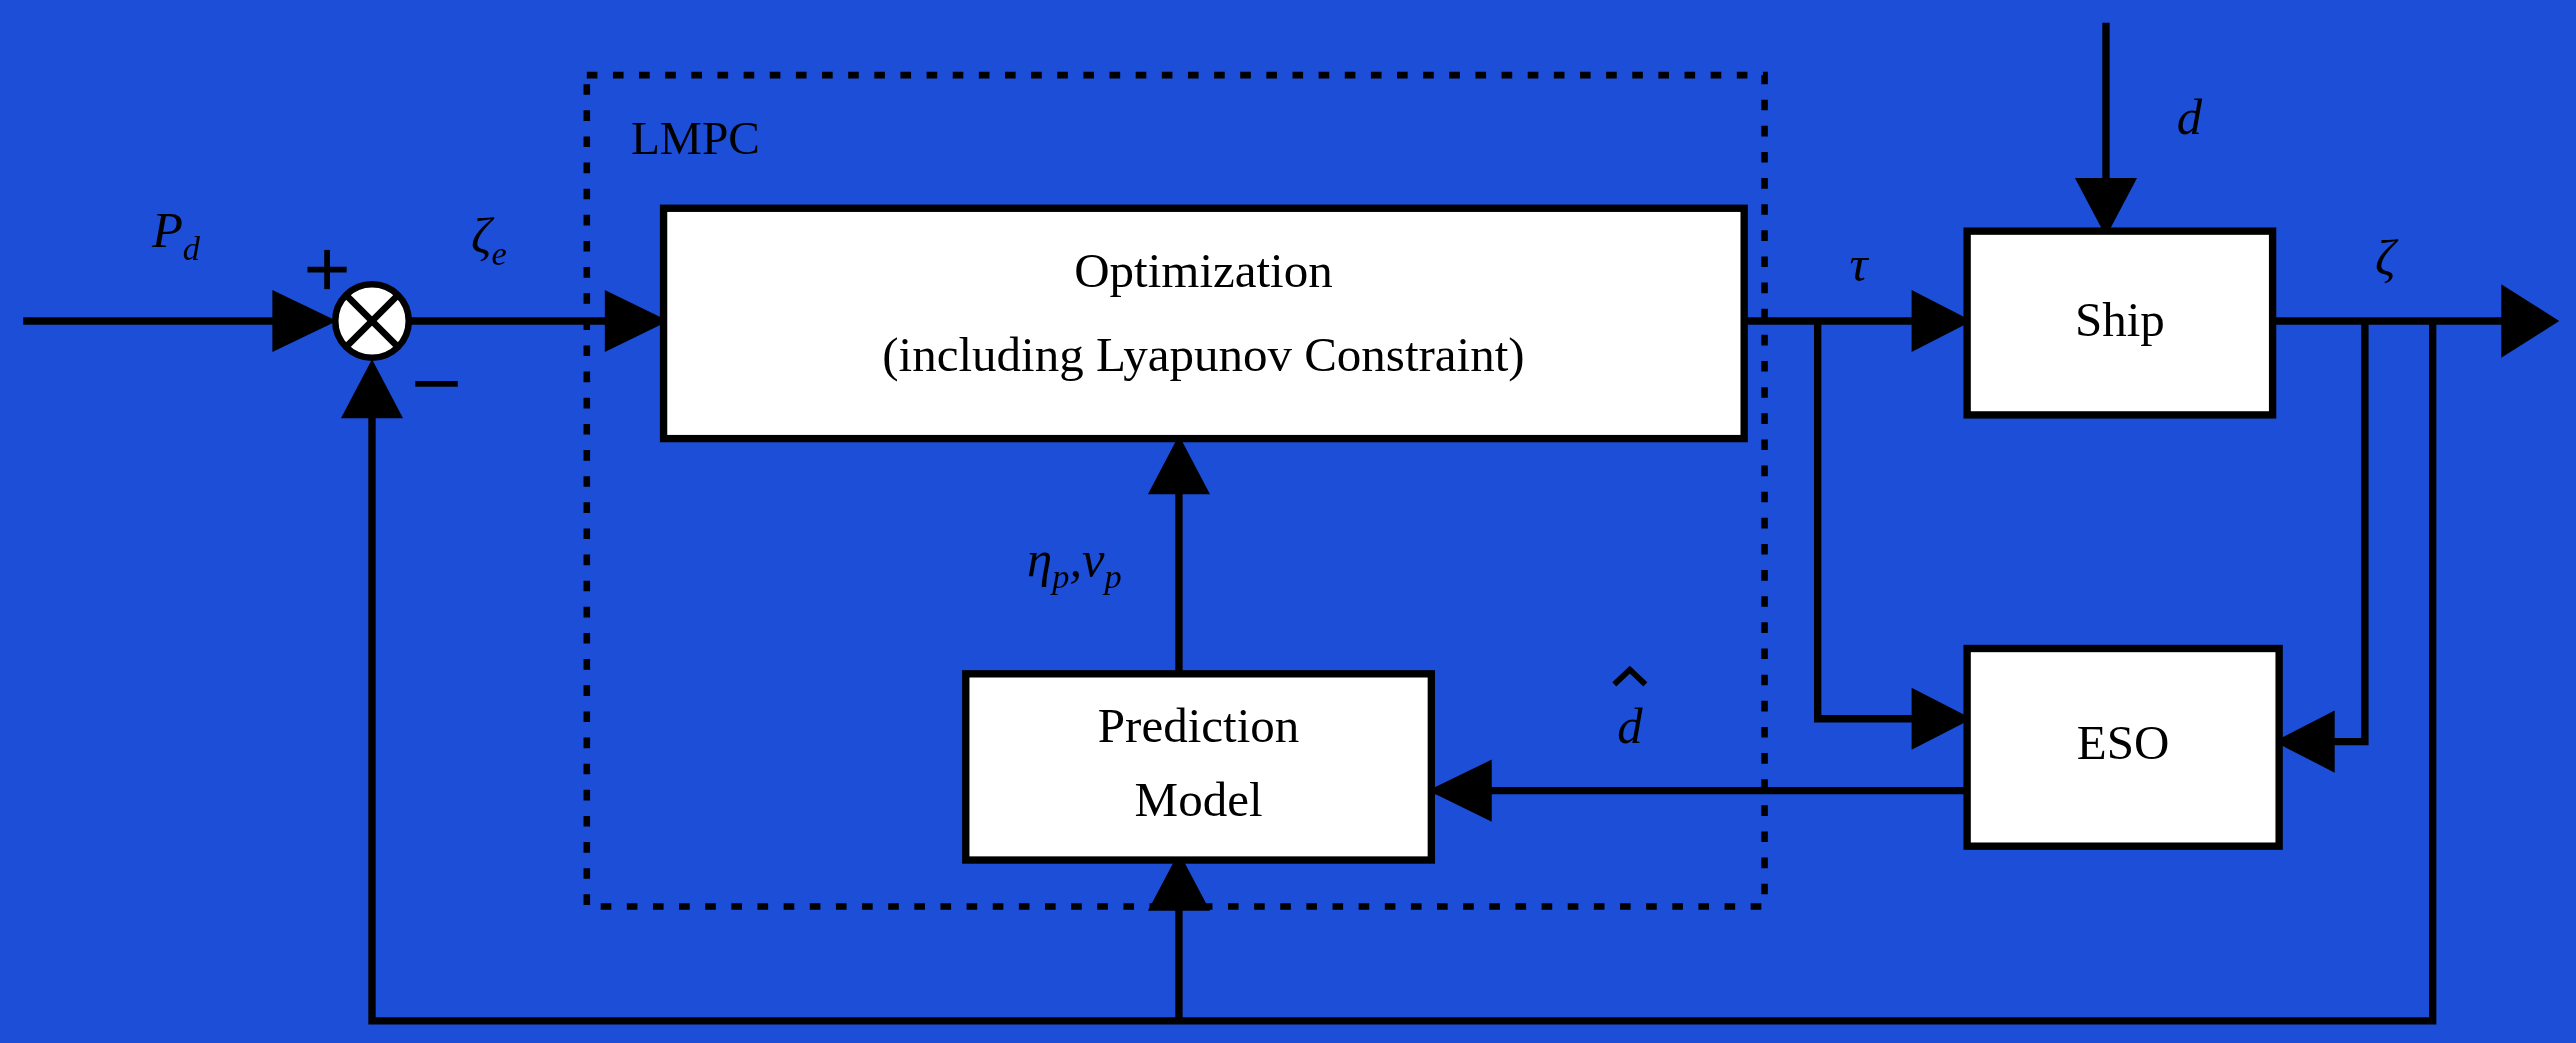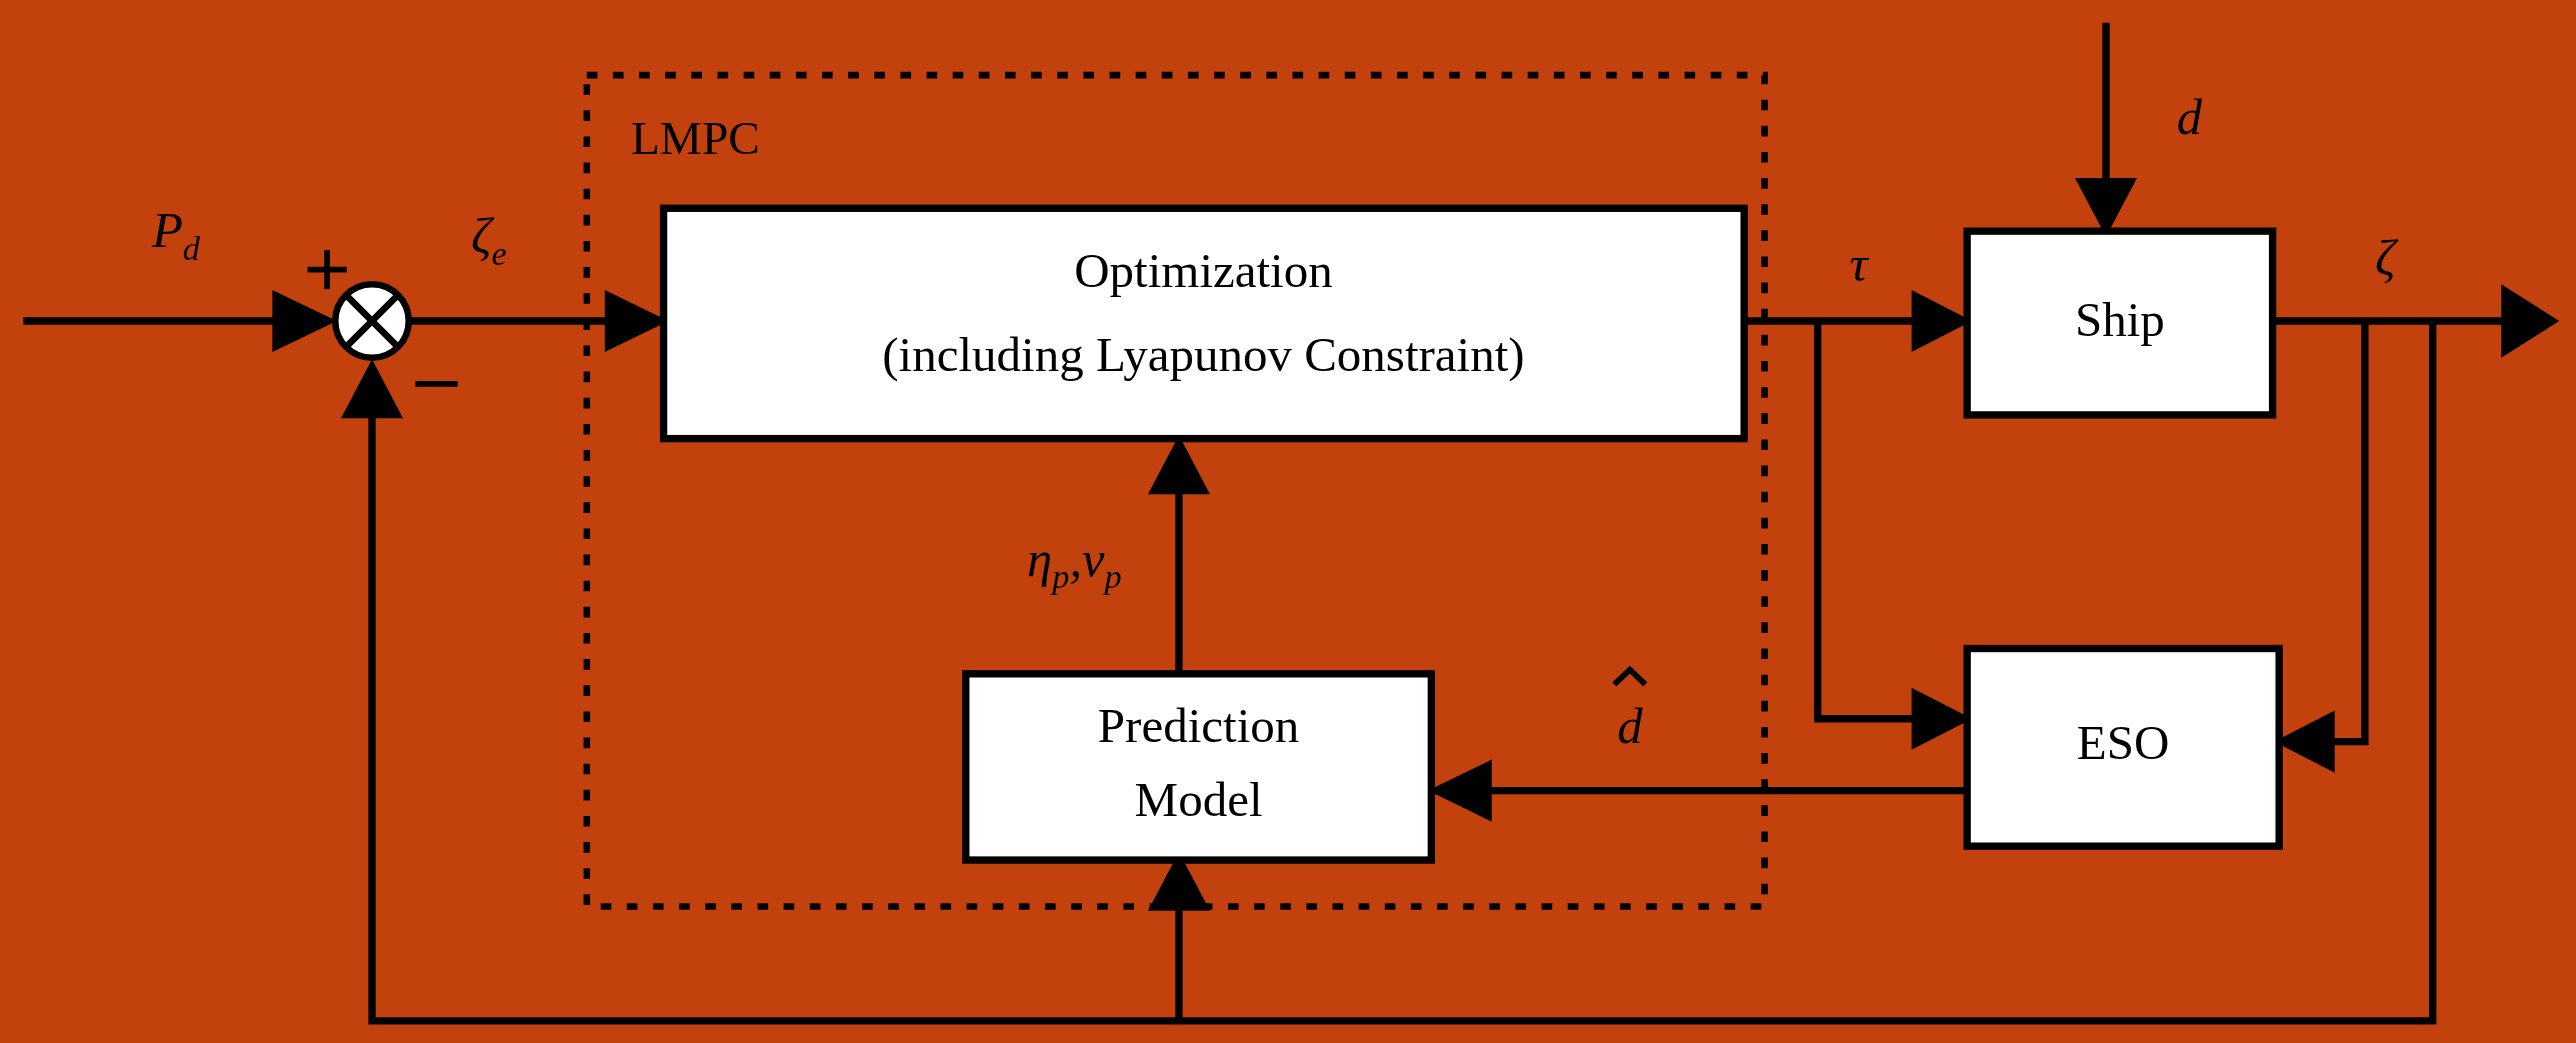--- a/index.html
+++ b/index.html
@@ -8,21 +8,21 @@
     padding: 0;
     background: #ffffff;
   }
   body {
     font-family: "Liberation Serif", "DejaVu Serif", serif;
   }
   #diagram-root {
     position: relative;
     width: 2576px;
     height: 1043px;
-    background: #c2410c;
+    background: #1d4ed8;
     overflow: hidden;
   }
   svg.diagram-canvas {
     position: absolute;
     left: 0;
     top: 0;
     width: 2576px;
     height: 1043px;
     display: block;
   }

